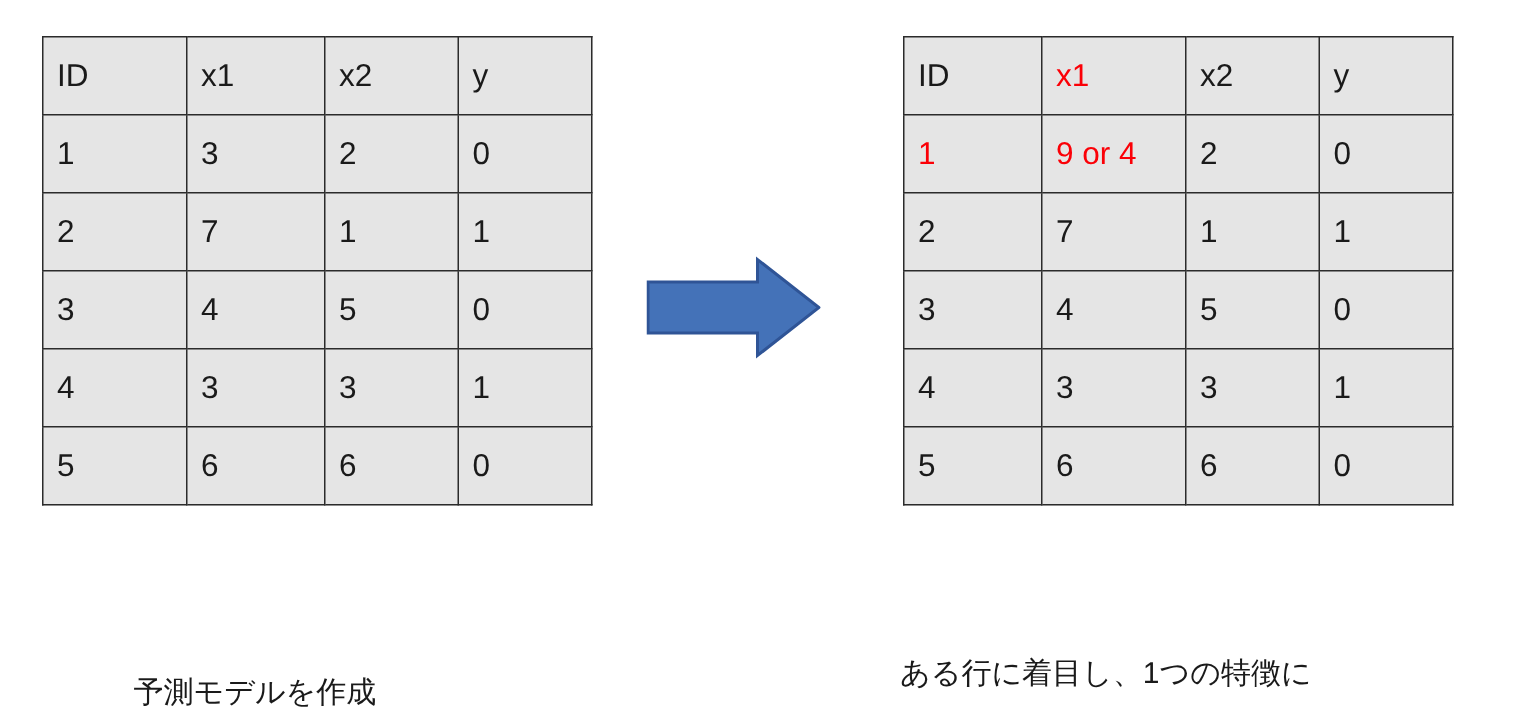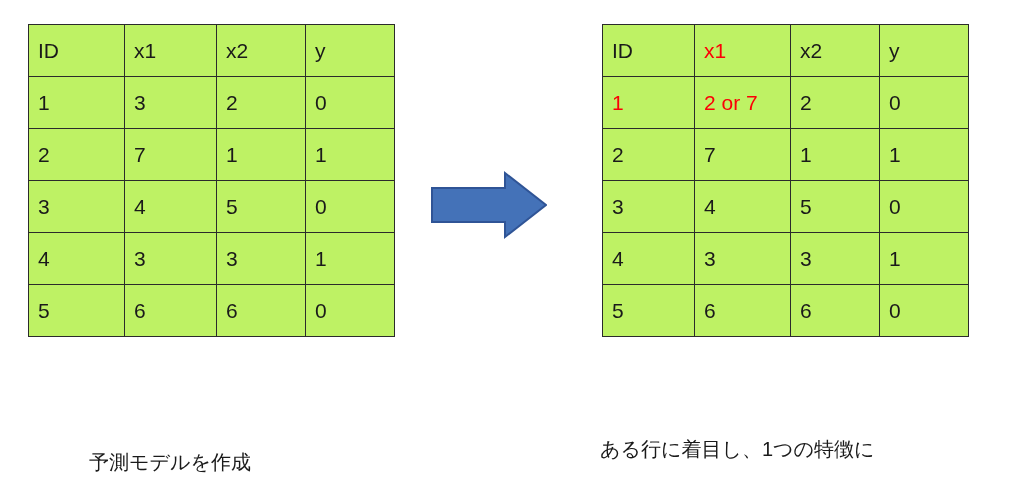--- a/index.html
+++ b/index.html
@@ -14,21 +14,21 @@
     overflow: hidden;
     font-family: "Liberation Sans", "DejaVu Sans", sans-serif;
     color: #000000;
   }
 
   
   .data-table {
     position: absolute;
     border-collapse: collapse;
     table-layout: fixed;
-    background: #bef264;
+    background: #e5e5e5;
   }
   .data-table td {
     border: 1px solid #2b2b2b;
     height: 51px;
     padding: 0 0 0 9px;
     font-size: 21px;
     line-height: 1;
     vertical-align: middle;
     white-space: nowrap;
     color: #1a1a1a;
@@ -150,21 +150,21 @@
   </colgroup>
   <tbody>
     <tr>
       <td>ID</td>
       <td class="red">x1</td>
       <td>x2</td>
       <td>y</td>
     </tr>
     <tr>
       <td class="red">1</td>
-      <td class="red">2 or 7</td>
+      <td class="red">9 or 4</td>
       <td>2</td>
       <td>0</td>
     </tr>
     <tr>
       <td>2</td>
       <td>7</td>
       <td>1</td>
       <td>1</td>
     </tr>
     <tr>

